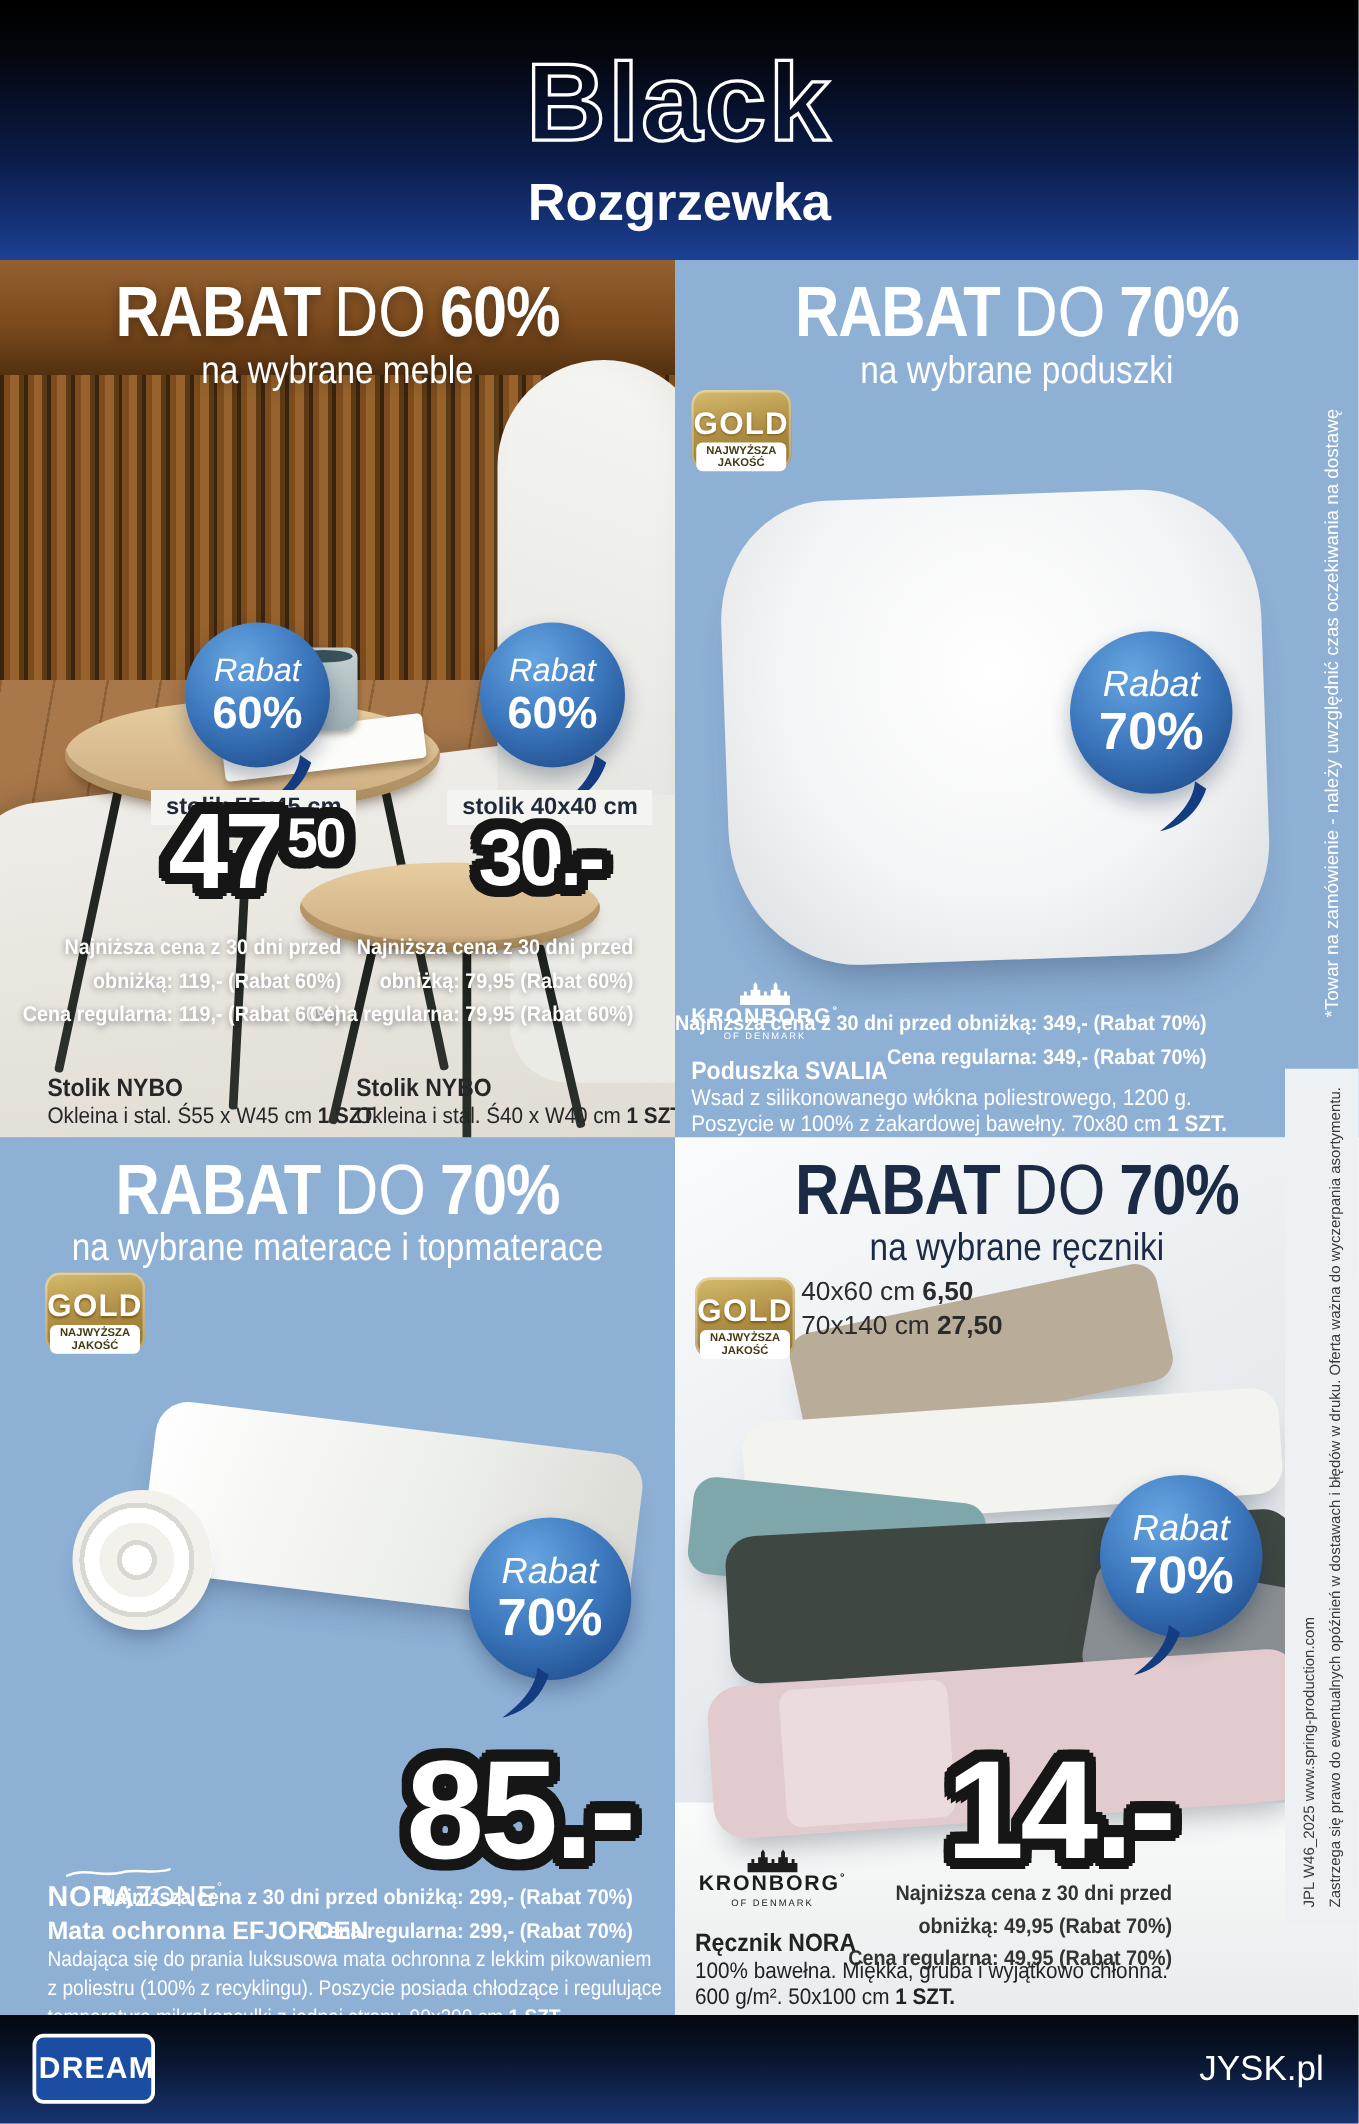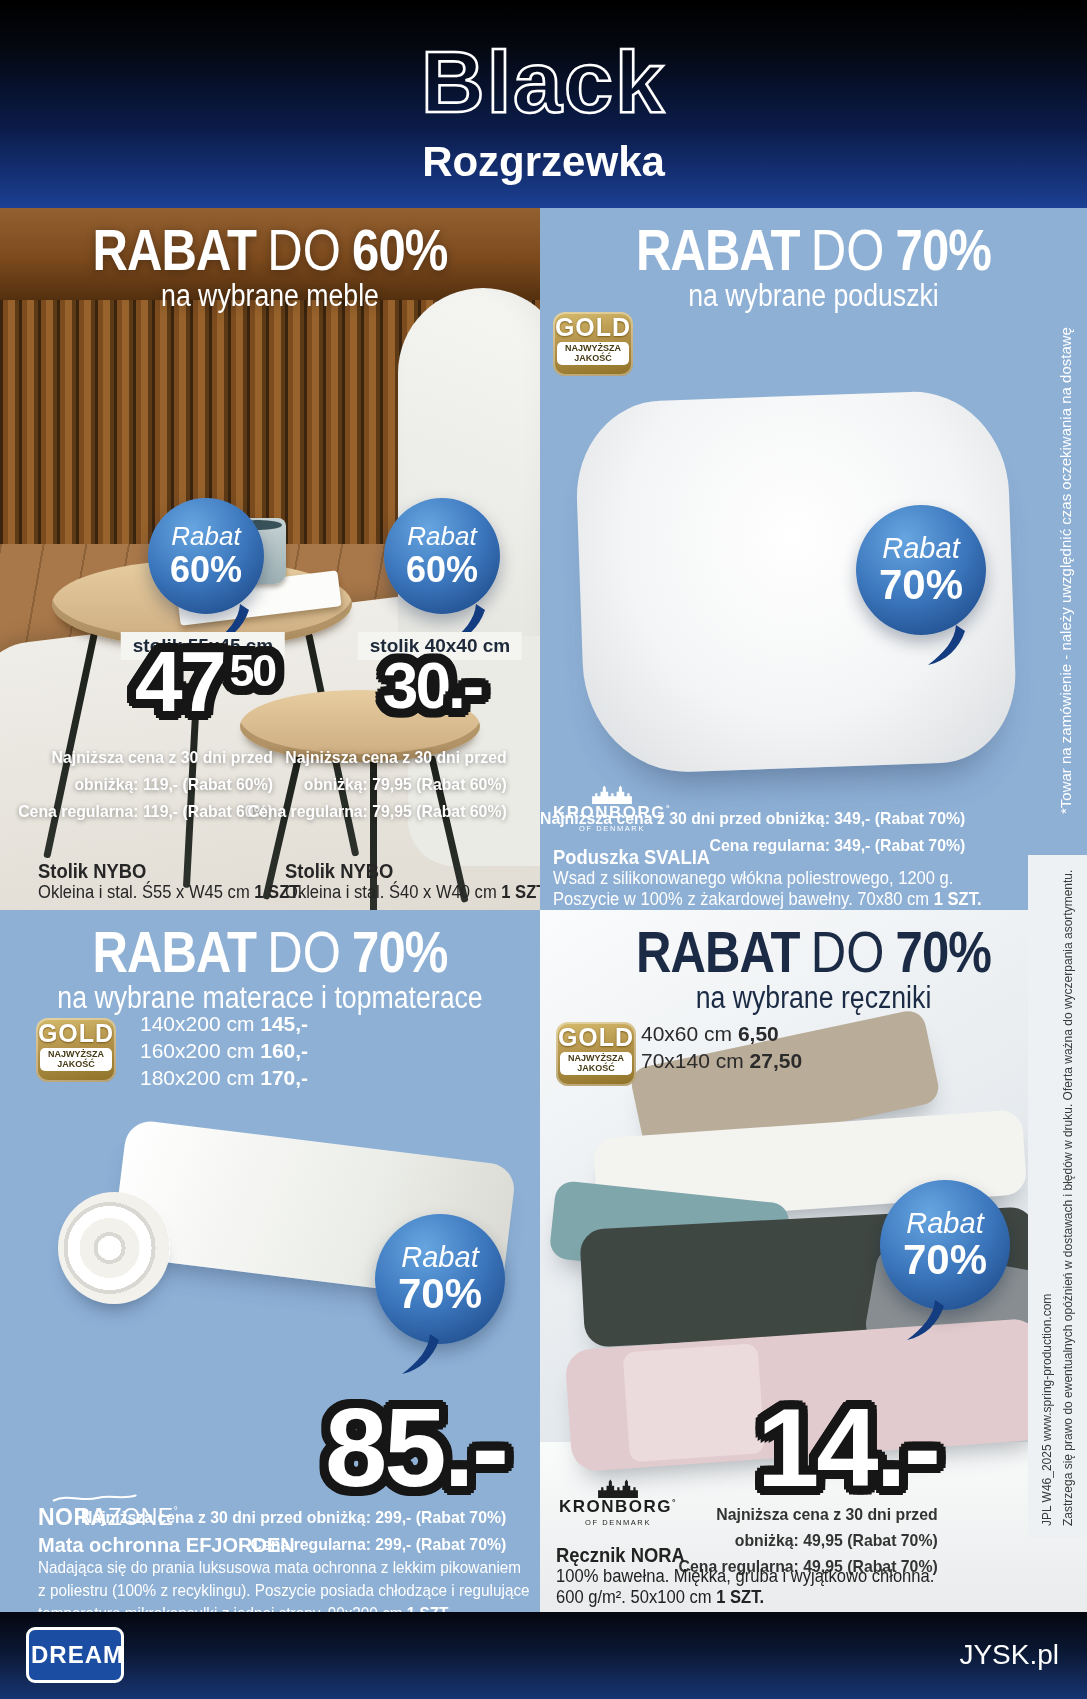--- a/index.html
+++ b/index.html
@@ -62,21 +62,21 @@
   .bubble-s{width:116px;height:116px}.bubble-s .r{font-size:26px}.bubble-s .p{font-size:36px}
   .bubble-m{width:130px;height:130px}.bubble-m .r{font-size:29px}.bubble-m .p{font-size:42px}
   .tail{position:absolute;bottom:-32px;width:44px;height:42px}
   .tail path{fill:#143c80}
   .tail-right{left:52%}.tail-left{left:18%}
   
   .gold-badge{width:80px;height:64px;border-radius:12px;z-index:4;
     background:linear-gradient(170deg,#d6bc6d 0%,#b3934a 45%,#8f7128 100%);
     box-shadow:inset 0 0 0 2px rgba(255,255,255,.35);
     display:flex;flex-direction:column;align-items:center}
-  .g-title{font-weight:800;font-size:25px;color:#fff;letter-spacing:1px;margin-top:1px;
+  .g-title{font-weight:800;font-size:25px;color:#fff;letter-spacing:1px;margin-top:13px;
     text-shadow:0 1px 2px rgba(110,80,15,.85)}
   .g-bottom{background:#fff;border-radius:5px;margin-top:0;padding:1px 4px 2px;text-align:center;
     font-weight:700;font-size:9px;line-height:10px;color:#453a14;width:64px}
   
   .kronborg{display:flex;flex-direction:column;align-items:center;width:120px;z-index:4}
   .kb-light{color:#fff}.kb-dark{color:#1d1d1d}
   .kb-name{font-weight:800;font-size:17px;letter-spacing:1.5px;line-height:1.1}
   .kb-reg{font-size:9px;vertical-align:top}
   .kb-sub{font-size:7.5px;letter-spacing:1.6px;margin-top:1px;font-weight:400}
   .castle{width:46px;height:20px}
@@ -289,25 +289,20 @@
   <div class="abs sub condense z4" style="left:0;top:72px">na wybrane materace i topmaterace</div>
 
   <div class="abs gold-badge" style="left:36px;top:108px">
     <div class="g-title">GOLD</div>
     <div class="g-bottom">
       <div>NAJWYŻSZA</div>
       <div>JAKOŚĆ</div>
     </div>
   </div>
 
-  <div class="abs sizes z4" style="left:140px;top:100px">
-    <div><span>140x200 cm </span><b>145,-</b></div>
-    <div><span>160x200 cm </span><b>160,-</b></div>
-    <div><span>180x200 cm </span><b>170,-</b></div>
-  </div>
 
   <div class="abs bubble bubble-m" style="left:375px;top:304px">
     <div class="r">Rabat</div>
     <div class="p">70%</div>
     <svg class="tail tail-left" viewBox="0 0 40 42">
         <path d="M30 0 C29 15 18 28 2 40 C20 36 33 24 39 6 Z"></path>
       </svg>
   </div>
 
   <div class="abs price z4" style="right:34px;top:482px;font-size:112px">85.-</div>

